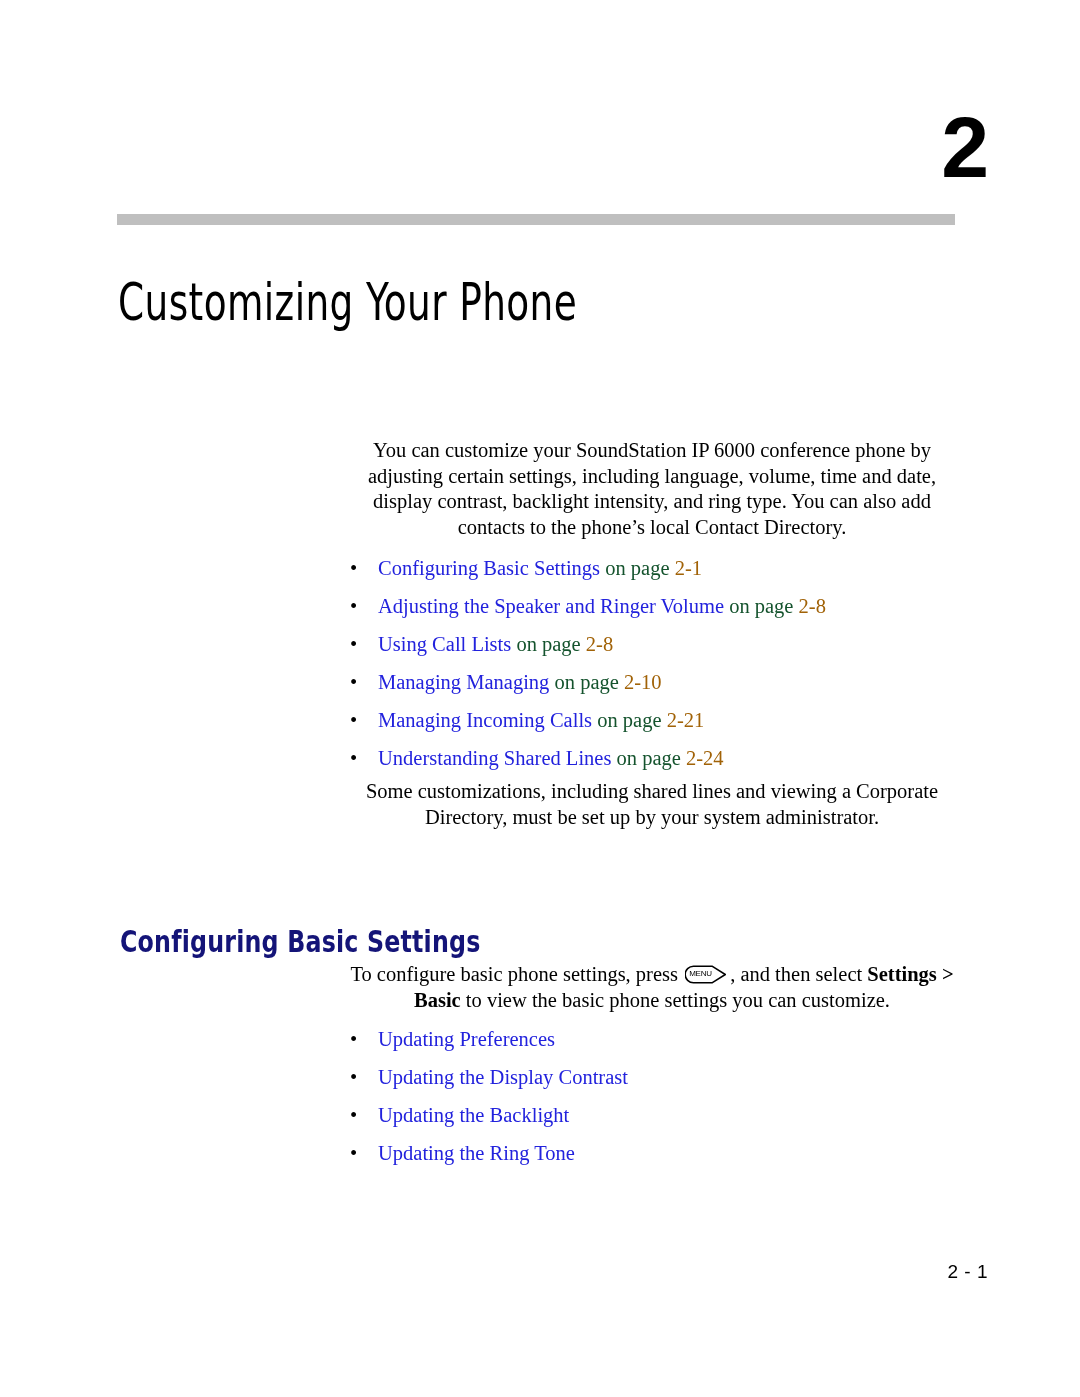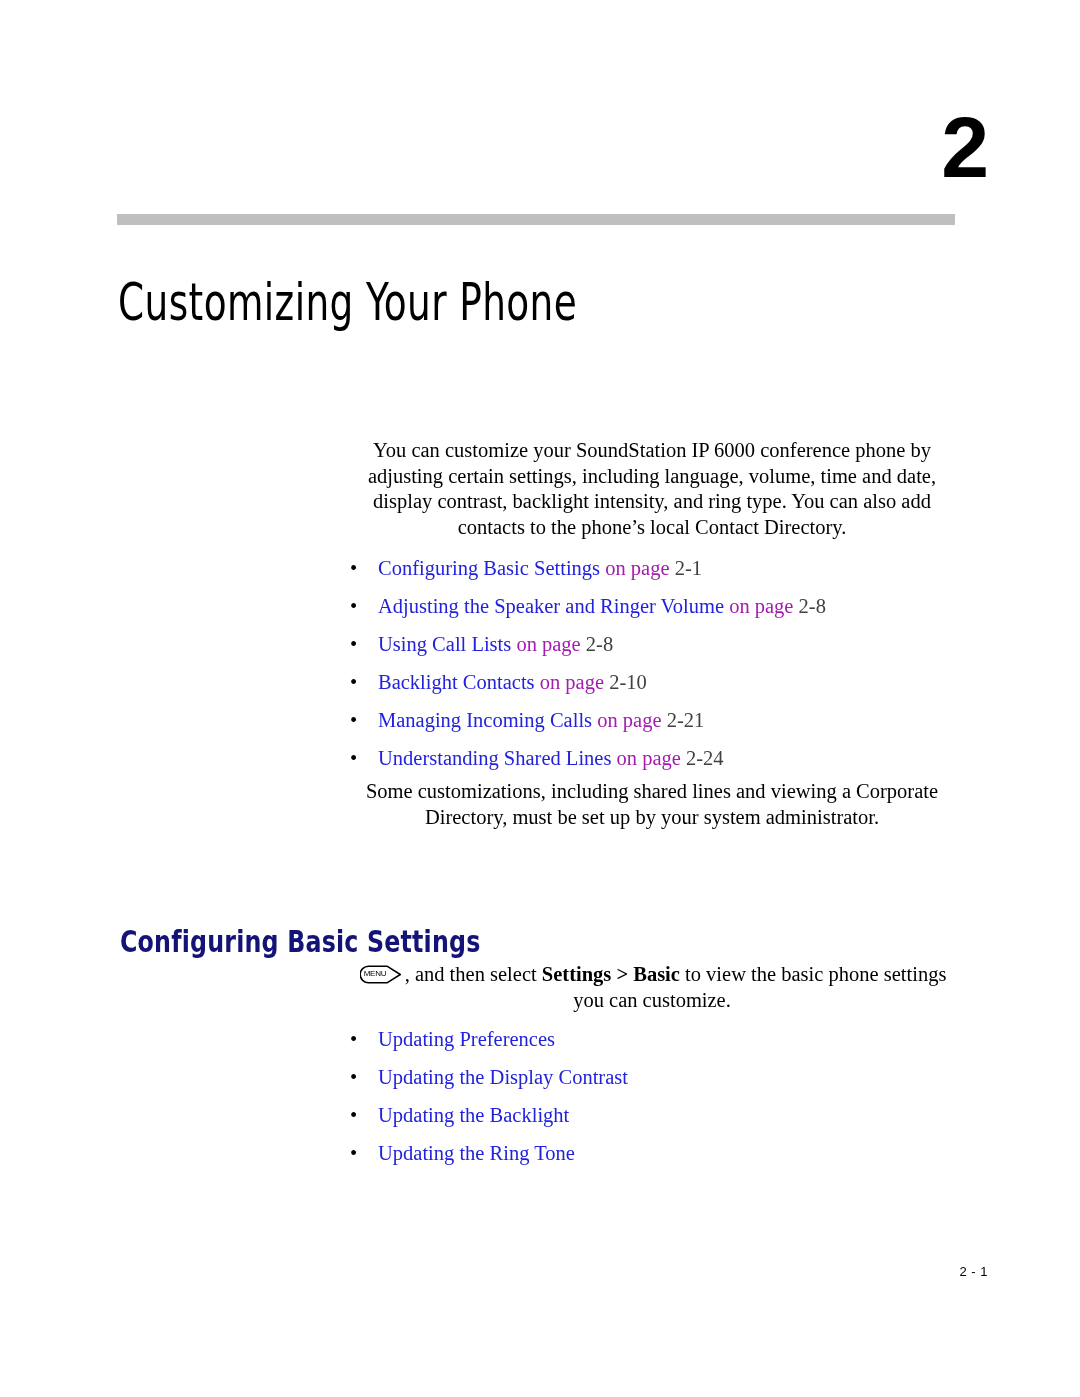--- a/index.html
+++ b/index.html
@@ -101,24 +101,24 @@
     left: 2px;
     top: 0;
     font-size: 20.5px;
     line-height: 25px;
     color: #000000;
   }
   .link {
     color: #2222dd;
   }
   .pagenum {
-    color: #404040;
+    color: #a16207;
   }
   .plain {
-    color: #a21caf;
+    color: #14532d;
   }
 
   
   .xref-block-top { margin: 4px 0 0 0; }
   .xref-block-bottom { margin: 6px 0 0 0; }
 
   
   .section-heading {
     position: absolute;
     left: 120px;
@@ -164,21 +164,21 @@
     color: #000000;
     font-weight: 500;
   }
 
   
   .footer-page {
     position: absolute;
     right: 92px;
     top: 1262px;
     font-family: "Liberation Sans", "DejaVu Sans", sans-serif;
-    font-size: 13px;
+    font-size: 19px;
     line-height: 20px;
     color: #000000;
     letter-spacing: 0.5px;
   }
 </style>
 </head>
 <body>
 
 <div class="page">
 
@@ -190,33 +190,33 @@
 
   <div class="content">
 
     <p class="body">You can customize your SoundStation IP 6000 conference phone by adjusting certain settings, including language, volume, time and date, display contrast, backlight intensity, and ring type. You can also add contacts to the phone’s local Contact Directory.</p>
 
 
     <ul class="xref-list xref-block-top" id="chapter-topics-list">
         <li><span class="bullet">•</span><span class="link">Configuring Basic Settings</span><span class="plain"> on page </span><span class="pagenum">2-1</span></li>
         <li><span class="bullet">•</span><span class="link">Adjusting the Speaker and Ringer Volume</span><span class="plain"> on page </span><span class="pagenum">2-8</span></li>
         <li><span class="bullet">•</span><span class="link">Using Call Lists</span><span class="plain"> on page </span><span class="pagenum">2-8</span></li>
-        <li><span class="bullet">•</span><span class="link">Backlight Contacts</span><span class="plain"> on page </span><span class="pagenum">2-10</span></li>
+        <li><span class="bullet">•</span><span class="link">Managing Managing</span><span class="plain"> on page </span><span class="pagenum">2-10</span></li>
         <li><span class="bullet">•</span><span class="link">Managing Incoming Calls</span><span class="plain"> on page </span><span class="pagenum">2-21</span></li>
         <li><span class="bullet">•</span><span class="link">Understanding Shared Lines</span><span class="plain"> on page </span><span class="pagenum">2-24</span></li>
       </ul>
 
     <p class="body last" style="margin-top:8px;">Some customizations, including shared lines and viewing a Corporate Directory, must be set up by your system administrator.</p>
   </div>
 
   <h2 class="section-heading">Configuring Basic Settings</h2>
 
   <div class="content-lower">
 
-    <p class="body tight"><span class="menu-key"><svg width="42" height="19" viewBox="0 0 42 19" xmlns="http://www.w3.org/2000/svg">
+    <p class="body tight"><span>To configure basic phone settings, press </span><span class="menu-key"><svg width="42" height="19" viewBox="0 0 42 19" xmlns="http://www.w3.org/2000/svg">
             <path d="M8.5 1.2 H27 L40.3 9.5 L27 17.8 H8.5 A7.6 7.6 0 0 1 8.5 1.2 Z" fill="none" stroke="#000000" stroke-width="1.5" stroke-linejoin="round"></path>
           </svg><span class="menu-text">MENU</span></span><span>, and then select </span><strong class="bold">Settings &gt; Basic</strong><span> to view the basic phone settings you can customize.</span></p>
 
 
     <ul class="xref-list xref-block-bottom" id="section-topics-list">
         <li><span class="bullet">•</span><span class="link">Updating Preferences</span></li>
         <li><span class="bullet">•</span><span class="link">Updating the Display Contrast</span></li>
         <li><span class="bullet">•</span><span class="link">Updating the Backlight</span></li>
         <li><span class="bullet">•</span><span class="link">Updating the Ring Tone</span></li>
       </ul>

